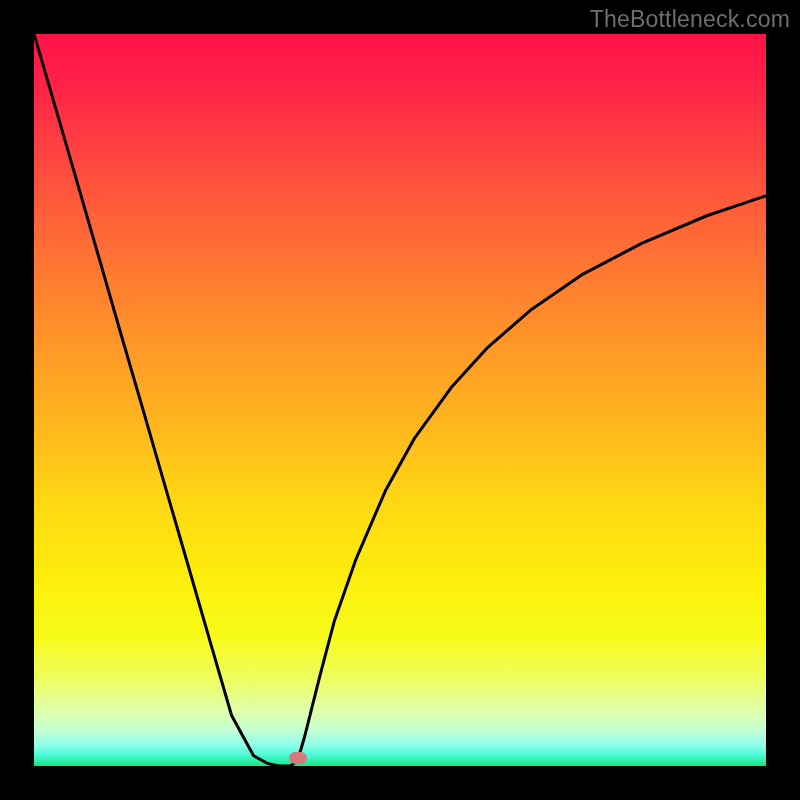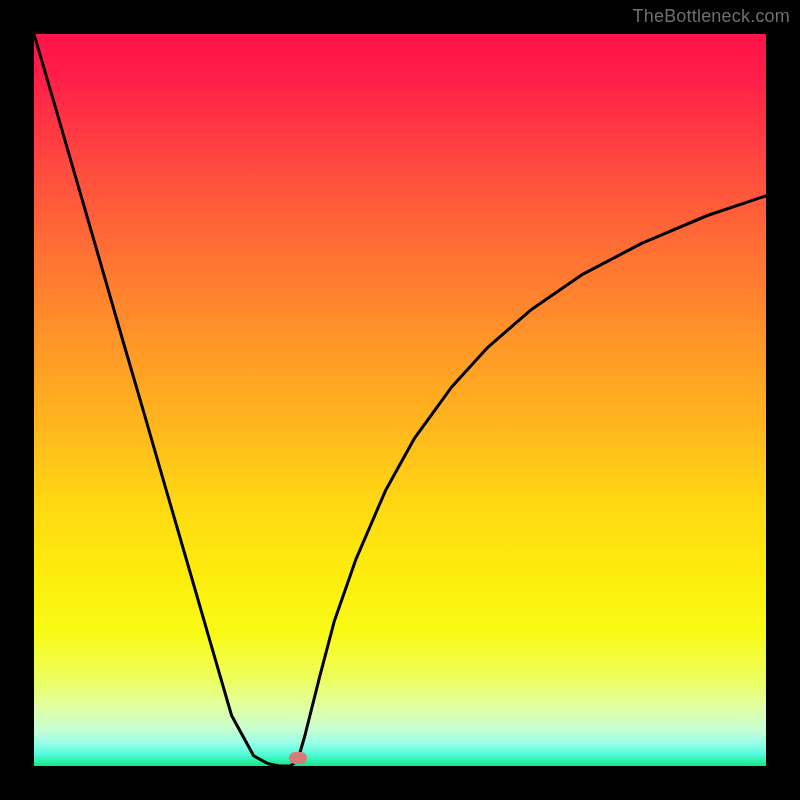--- a/index.html
+++ b/index.html
@@ -15,21 +15,21 @@
     #ffd813 64%,
     #fded0c 74%,
     #f8fb17 82%,
     #eefe5d 88%,
     #e0ffa3 92%,
     #c7ffd2 95%,
     #93feea 97%,
     #4dfbd8 98.5%,
     #12e87f 100%);
 }
-.watermark{position:absolute;top:6px;right:10px;color:#6e6e6e;font-size:18px;letter-spacing:.2px}
+.watermark{position:absolute;top:6px;right:10px;color:#6e6e6e;font-size:23px;letter-spacing:.2px}
 svg.curve{position:absolute;left:34px;top:34px;width:732px;height:732px}
 .pink-dot{position:absolute;width:18px;height:12px;border-radius:6px;background:#d77a7b;left:289px;top:752px}
 </style>
 </head>
 <body>
 
 <div class="frame">
   <div class="plot"></div>
 
   <svg class="curve" viewBox="0 0 732 732" preserveAspectRatio="none">

